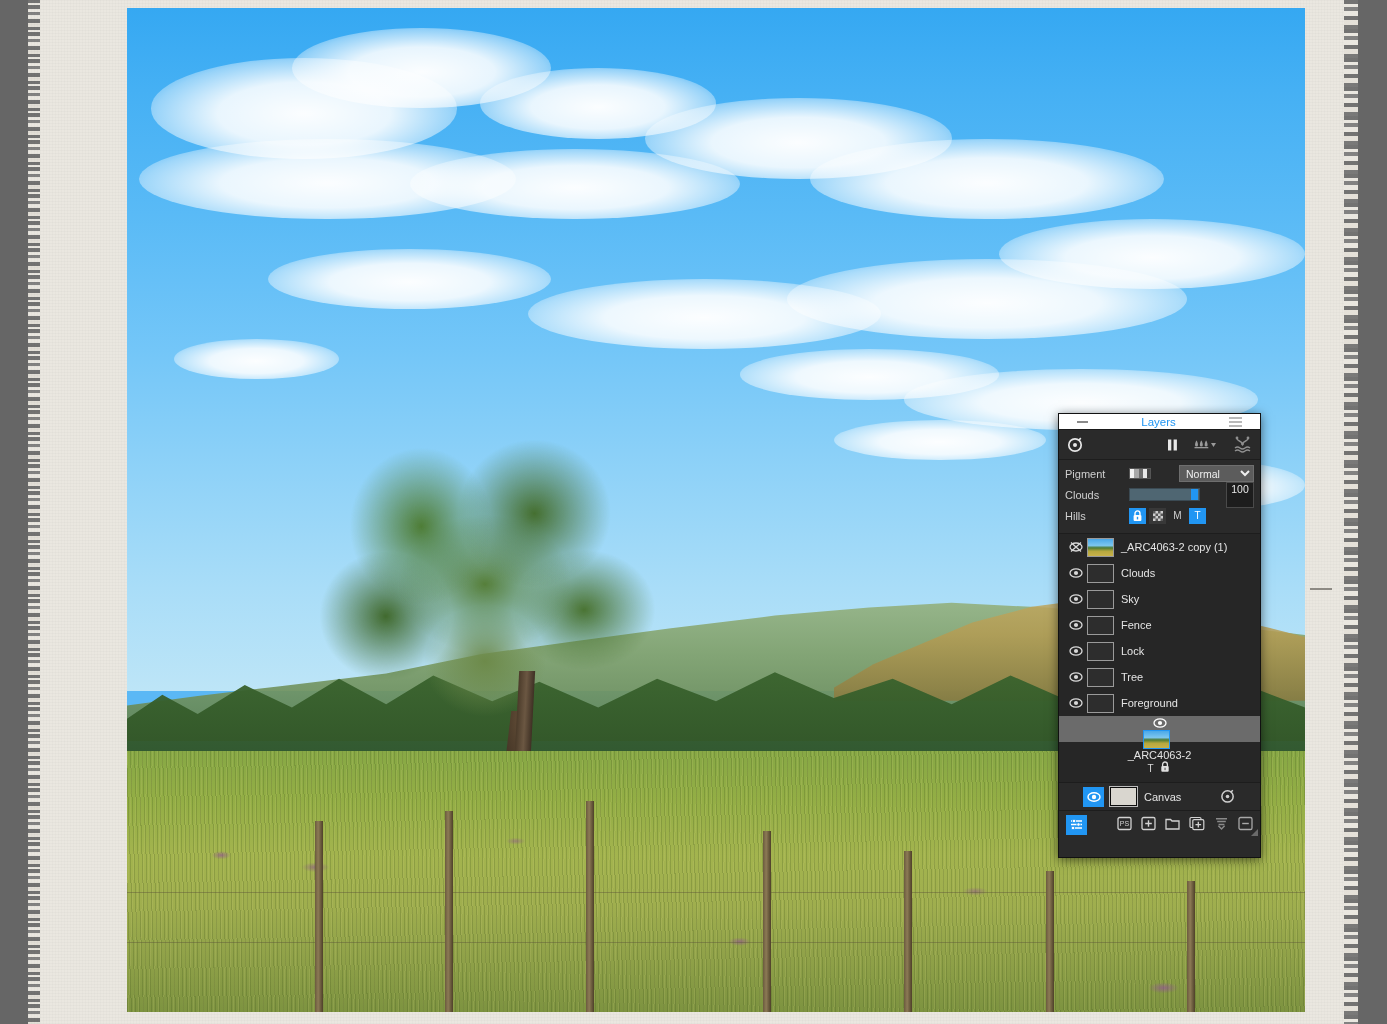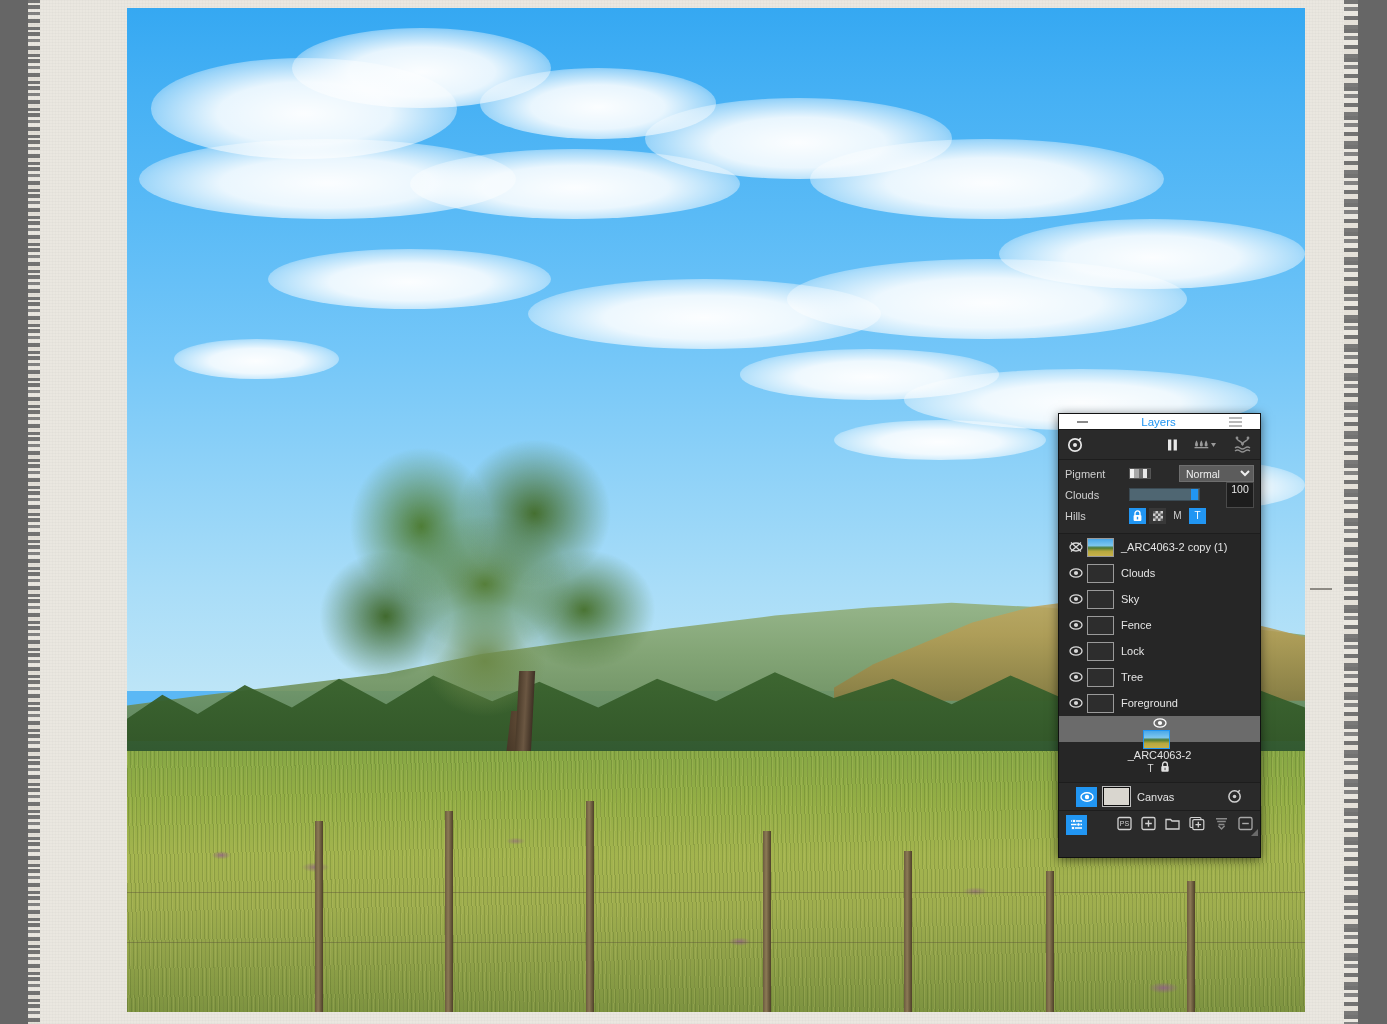--- a/index.html
+++ b/index.html
@@ -300,21 +300,21 @@
     background: #d9d6cf;
     border: 1px solid #0d0d0d;
     outline: 1px solid #bdbdbd;
   }
   .layer-name { flex: 1; font-size: 11px; color: #e4e4e4; white-space: nowrap; }
   .layer-flags { display: flex; align-items: center; gap: 6px; padding-right: 2px; }
   .flag-t { font-size: 10px; color: #d8d8d8; }
 
   #canvas-row {
     display: flex; align-items: center;
-    height: 28px; padding: 0 17px;
+    height: 28px; padding: 0 24px;
     background: #2a2a2a;
     border-top: 1px solid #1d1d1d;
   }
   .canvas-eye-btn {
     width: 21px; height: 20px; background: #2196f3;
     display: flex; align-items: center; justify-content: center;
     margin-right: 6px; cursor: pointer;
   }
 
   #panel-footer {

